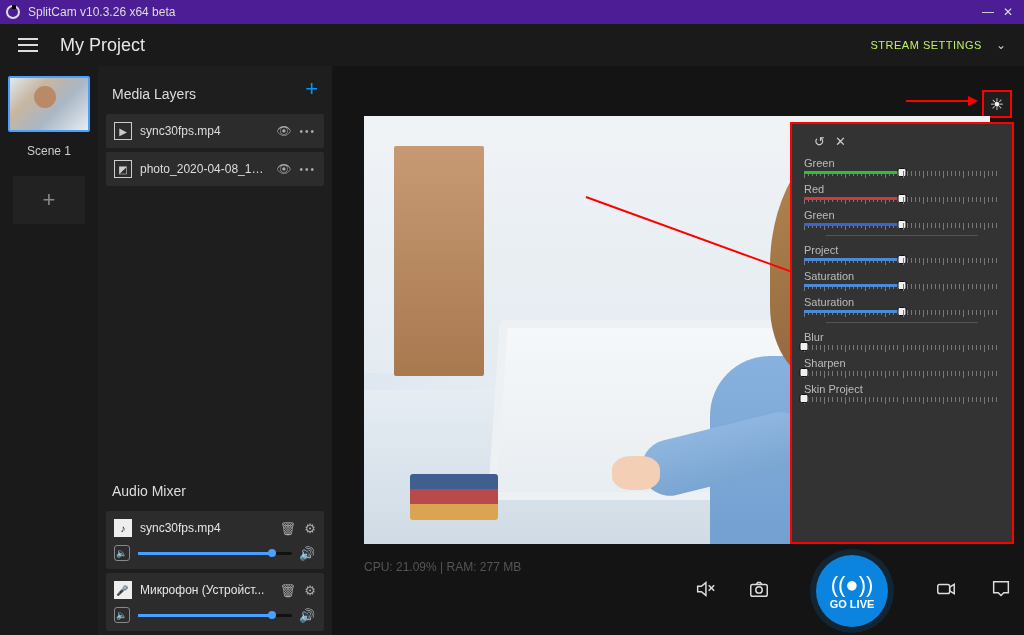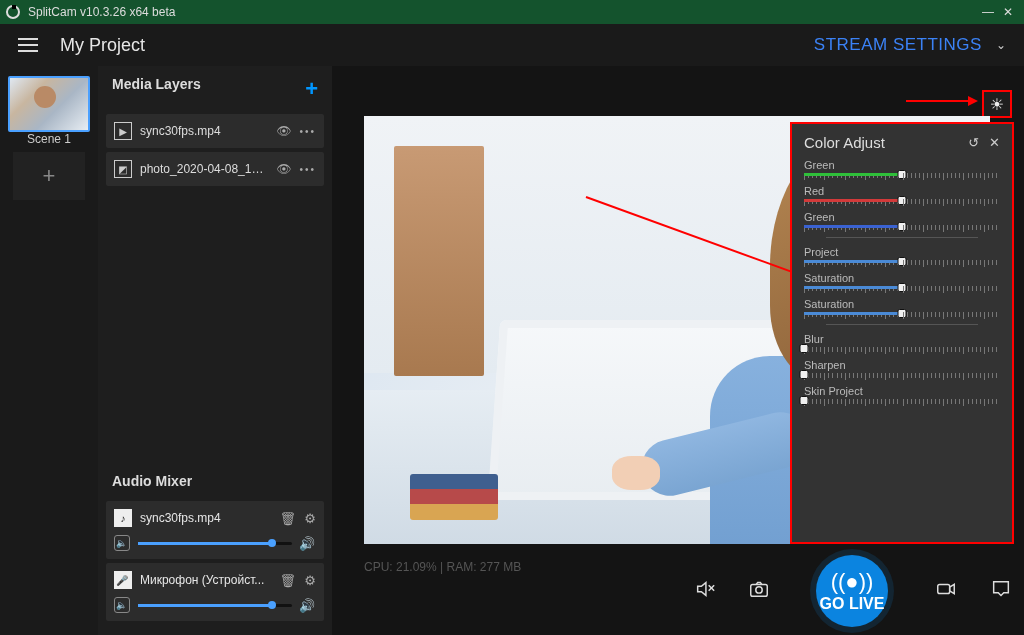--- a/index.html
+++ b/index.html
@@ -7,50 +7,50 @@
     --bg2:#222;
     --bg3:#2b2b2b;
     --txt:#e6e6e6;
     --muted:#9a9a9a;
     --accent:#0096ff;
     --highlight:#ff0000;
   }
   *{box-sizing:border-box;font-family:"Segoe UI",Arial,sans-serif;}
   body{margin:0;width:1024px;height:635px;background:var(--bg);color:var(--txt);overflow:hidden;position:relative;}
   
-  .titlebar{height:24px;background:#14532d;display:flex;align-items:center;padding:0 6px;font-size:12px;color:#ddd;}
+  .titlebar{height:24px;background:#4c1d95;display:flex;align-items:center;padding:0 6px;font-size:12px;color:#ddd;}
   .titlebar .logo{width:14px;height:14px;border:2px solid #ddd;border-radius:50%;margin-right:8px;position:relative;}
   .titlebar .logo::after{content:"";position:absolute;top:-2px;left:4px;width:4px;height:4px;background:#000;}
   .titlebar .spacer{flex:1;}
   .winbtn{width:20px;text-align:center;color:#ddd;cursor:pointer;}
   
   .header{height:42px;display:flex;align-items:center;padding:0 18px;}
   .hamburger{width:20px;height:14px;display:flex;flex-direction:column;justify-content:space-between;margin-right:22px;cursor:pointer;}
   .hamburger span{height:2px;background:#ddd;}
   .proj{font-size:18px;}
   .header .spacer{flex:1;}
-  .streamset{font-size:17px;letter-spacing:0.5px;color:#3b82f6;cursor:pointer;}
+  .streamset{font-size:11px;letter-spacing:0.5px;color:#bef264;cursor:pointer;}
   .chev{margin-left:14px;font-size:12px;color:#ccc;}
   
   .main{display:flex;height:calc(100% - 66px);}
-  .col-scenes{width:98px;padding:10px 8px;display:flex;flex-direction:column;align-items:center;}
+  .col-scenes{width:98px;padding:10px 8px;display:flex;flex-direction:column;align-items:center;gap:12px;}
   .scene-thumb{width:82px;height:56px;border:2px solid #4aa0ff;border-radius:2px;background:linear-gradient(135deg,#dfe8f2 0%,#c8b6a0 30%,#a9b6c5 60%,#e7edf3 100%);position:relative;}
   .scene-thumb::after{content:"";position:absolute;left:24px;top:8px;width:22px;height:22px;border-radius:50%;background:#b98a66;}
   .scene-label{font-size:12px;color:#ccc;}
   .add-scene{width:72px;height:48px;background:#222;display:flex;align-items:center;justify-content:center;color:#888;font-size:22px;cursor:pointer;margin-top:6px;}
   .col-layers{width:234px;background:#1e1e1e;display:flex;flex-direction:column;position:relative;}
-  .section-head{display:flex;align-items:flex-start;justify-content:space-between;padding:10px 14px 8px;font-size:14px;color:#ddd;font-weight:bold;}
+  .section-head{display:flex;align-items:flex-end;justify-content:space-between;padding:10px 14px 8px;font-size:14px;color:#ddd;}
   .plus{color:var(--accent);font-size:22px;cursor:pointer;}
   .layer{background:#2c2c2c;margin:4px 8px;height:34px;display:flex;align-items:center;padding:0 8px;gap:8px;border-radius:2px;cursor:pointer;}
   .layer .licon{width:18px;height:18px;border:1.5px solid #ccc;display:flex;align-items:center;justify-content:center;font-size:10px;color:#ccc;}
   .layer .lname{flex:1;font-size:12px;color:#ddd;white-space:nowrap;overflow:hidden;text-overflow:ellipsis;}
   .eye{font-size:12px;color:#aaa;}
   .dots{color:#aaa;letter-spacing:2px;font-size:10px;}
   .collapse{position:absolute;right:-10px;top:280px;width:10px;height:40px;background:#2a2a2a;display:flex;align-items:center;justify-content:center;color:#888;font-size:9px;cursor:pointer;}
-  .audio-section{margin-top:auto;padding-bottom:10px;}
+  .audio-section{margin-top:auto;padding-bottom:0;}
   .audio-item{background:#2c2c2c;margin:4px 8px;padding:8px;border-radius:2px;}
   .audio-top{display:flex;align-items:center;gap:8px;}
   .aicon{width:18px;height:18px;background:#eee;color:#111;font-size:10px;display:flex;align-items:center;justify-content:center;font-weight:bold;}
   .aname{flex:1;font-size:12px;white-space:nowrap;overflow:hidden;text-overflow:ellipsis;}
   .aicon-btn{color:#aaa;font-size:13px;cursor:pointer;}
   .audio-slider{display:flex;align-items:center;gap:8px;margin-top:8px;}
   .mini-sp{width:16px;height:16px;border:1px solid #888;border-radius:3px;display:flex;align-items:center;justify-content:center;color:#bbb;font-size:9px;}
   .slider-track{flex:1;height:3px;background:#111;position:relative;border-radius:2px;}
   .slider-fill{position:absolute;left:0;top:0;height:100%;width:88%;background:#4aa0ff;}
   .slider-fill::after{content:"";position:absolute;right:-3px;top:-3px;width:8px;height:8px;border-radius:50%;background:#4aa0ff;}
@@ -92,21 +92,21 @@
   .ticks span:nth-child(5n+1){height:7px;}
   .seg-fill{position:absolute;left:0;top:0;height:3px;}
   .thumb{position:absolute;top:-3px;width:9px;height:9px;background:#f0f0f0;border:1px solid #111;border-radius:2px;transform:translateX(-50%);}
   .sep{height:1px;background:#555;margin:6px 22px 8px;}
   
   .bottombar{position:absolute;left:362px;right:12px;bottom:12px;height:64px;display:flex;align-items:center;justify-content:space-between;}
   .bb-group{display:flex;align-items:center;gap:32px;}
   .bb-icon{font-size:20px;color:#ddd;cursor:pointer;}
   .golive{width:72px;height:72px;border-radius:50%;background:#0b84e0;display:flex;flex-direction:column;align-items:center;justify-content:center;color:#fff;cursor:pointer;box-shadow:0 0 0 6px rgba(11,132,224,0.15);}
   .golive .pulse{font-size:22px;margin-bottom:0px;}
-  .golive .lbl{font-size:16px;font-weight:600;}
+  .golive .lbl{font-size:11px;font-weight:600;}
 </style>
 </head>
 <body>
 
 <div class="titlebar">
   <div class="logo"></div>
   <div>SplitCam v10.3.26 x64 beta</div>
   <div class="spacer"></div>
   <div class="winbtn">—</div>
   <div class="winbtn">✕</div>
@@ -212,21 +212,20 @@
         <div class="glasses"></div>
       </div>
       <div class="books"></div>
       <div class="diag-line"></div>
     </div>
 
     <div class="cpu">CPU: 21.09% | RAM: 277 MB</div>
 
     <div class="panel">
       <div class="panel-head">
-        <div class="panel-title">Color Adjust</div>
         <div class="panel-btn">↺</div>
         <div class="panel-btn">✕</div>
       </div>
       <div id="ctl-list">
           <div class="ctl">
             <div class="ctl-label">Green</div>
             <div class="ctl-row">
               <div class="seg">
                 <div class="seg-fill" style="background:#2fbf3a;width:100%"></div>
                 <div class="ticks">

